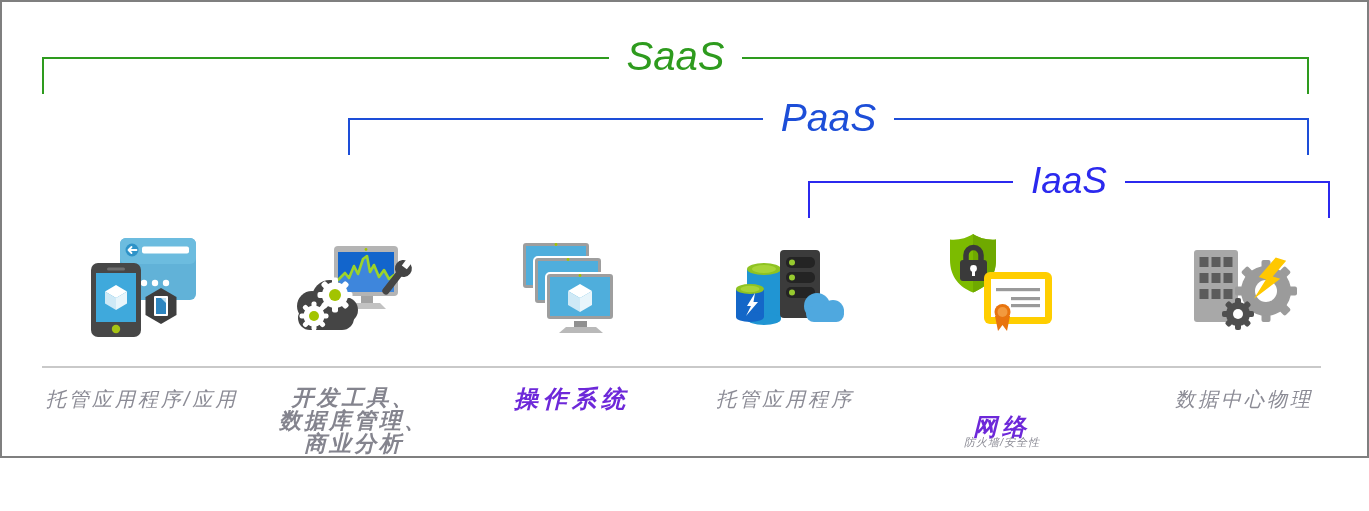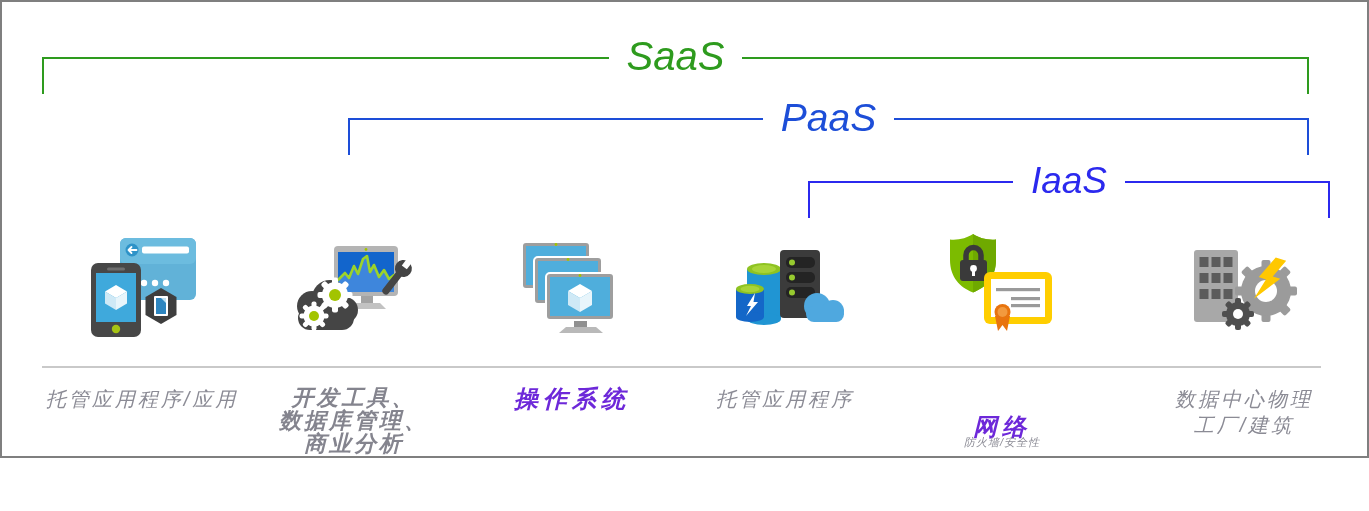--- a/index.html
+++ b/index.html
@@ -260,16 +260,15 @@
     </div>
   <div class="col-label" style="left:783px;top:384px;">
       <div class="ln-n">托管应用程序</div>
     </div>
   <div class="col-label" style="left:1000px;top:381px;margin-top:32px;">
       <div class="ln-t">网络</div>
       <div class="ln-sub">防火墙/安全性</div>
     </div>
   <div class="col-label" style="left:1242px;top:384px;">
       <div class="ln-n">数据中心物理</div>
-      <div class="ln-n">工厂/建筑</div>
     </div>
 
 </div>
 
 </body></html>

